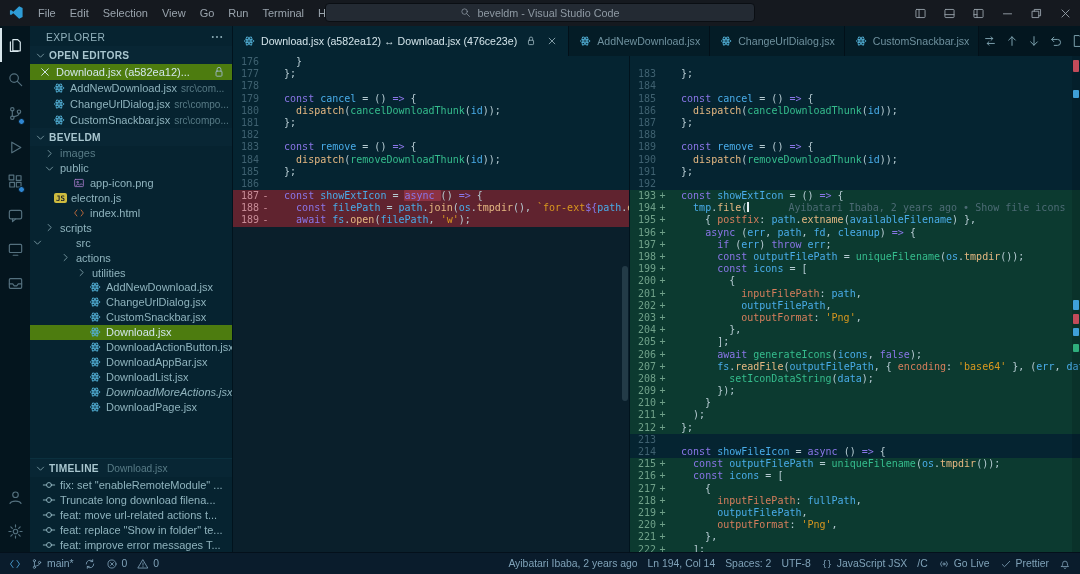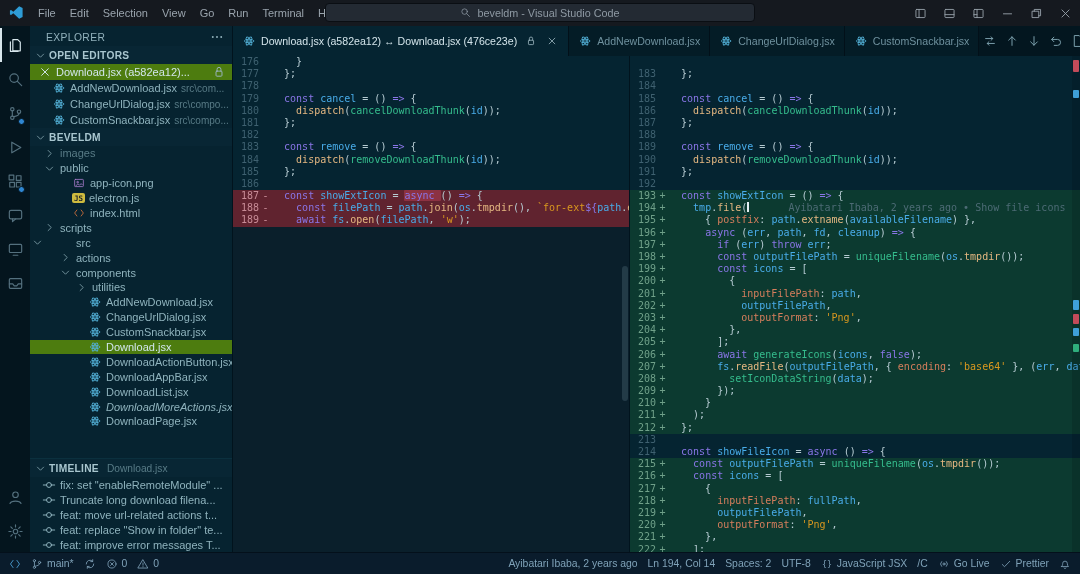--- a/index.html
+++ b/index.html
@@ -372,21 +372,21 @@
           <div class="sb-row tree-row" style="padding-left: 42px;">
             <span class="file-ic img-ic">
               <svg viewBox="0 0 16 16" fill="none" stroke="currentColor" stroke-width="1.1" stroke-linecap="round" stroke-linejoin="round">
                 <rect x="2.2" y="3.2" width="11.6" height="9.6" rx="1"></rect>
                 <circle cx="6" cy="6.8" r="1"></circle>
                 <path d="M3.6 12l3-3 2 2 2.2-2.2 1.6 1.6"></path>
               </svg>
             </span>
             <span>app-icon.png</span>
           </div>
-          <div class="sb-row tree-row" style="padding-left: 42px;">
+          <div class="sb-row tree-row" style="padding-left: 24px;">
             <span class="js-badge">JS</span>
             <span>electron.js</span>
           </div>
           <div class="sb-row tree-row" style="padding-left: 42px;">
             <span class="file-ic html-ic">
               <svg viewBox="0 0 16 16" fill="none" stroke="currentColor" stroke-width="1.1" stroke-linecap="round" stroke-linejoin="round">
                 <path d="M5.2 4L2.2 8l3 4M10.8 4l3 4-3 4"></path>
               </svg>
             </span>
             <span>index.html</span>
@@ -407,28 +407,20 @@
             </span>
             <span>src</span>
           </div>
           <div class="sb-row tree-row" style="padding-left: 28px;">
             <span class="chev">
               <svg viewBox="0 0 16 16" fill="none" stroke="currentColor" stroke-width="1.1" stroke-linecap="round" stroke-linejoin="round">
                 <path d="M6 3.5l4.5 4.5L6 12.5"></path>
               </svg>
             </span>
             <span>actions</span>
-          </div>
-          <div class="sb-row tree-row" style="padding-left: 28px;">
-            <span class="chev down">
-              <svg viewBox="0 0 16 16" fill="none" stroke="currentColor" stroke-width="1.1" stroke-linecap="round" stroke-linejoin="round">
-                <path d="M6 3.5l4.5 4.5L6 12.5"></path>
-              </svg>
-            </span>
-            <span>components</span>
           </div>
           <div class="sb-row tree-row" style="padding-left: 44px;">
             <span class="chev">
               <svg viewBox="0 0 16 16" fill="none" stroke="currentColor" stroke-width="1.1" stroke-linecap="round" stroke-linejoin="round">
                 <path d="M6 3.5l4.5 4.5L6 12.5"></path>
               </svg>
             </span>
             <span>utilities</span>
           </div>
           <div class="sb-row tree-row" style="padding-left: 58px;">

